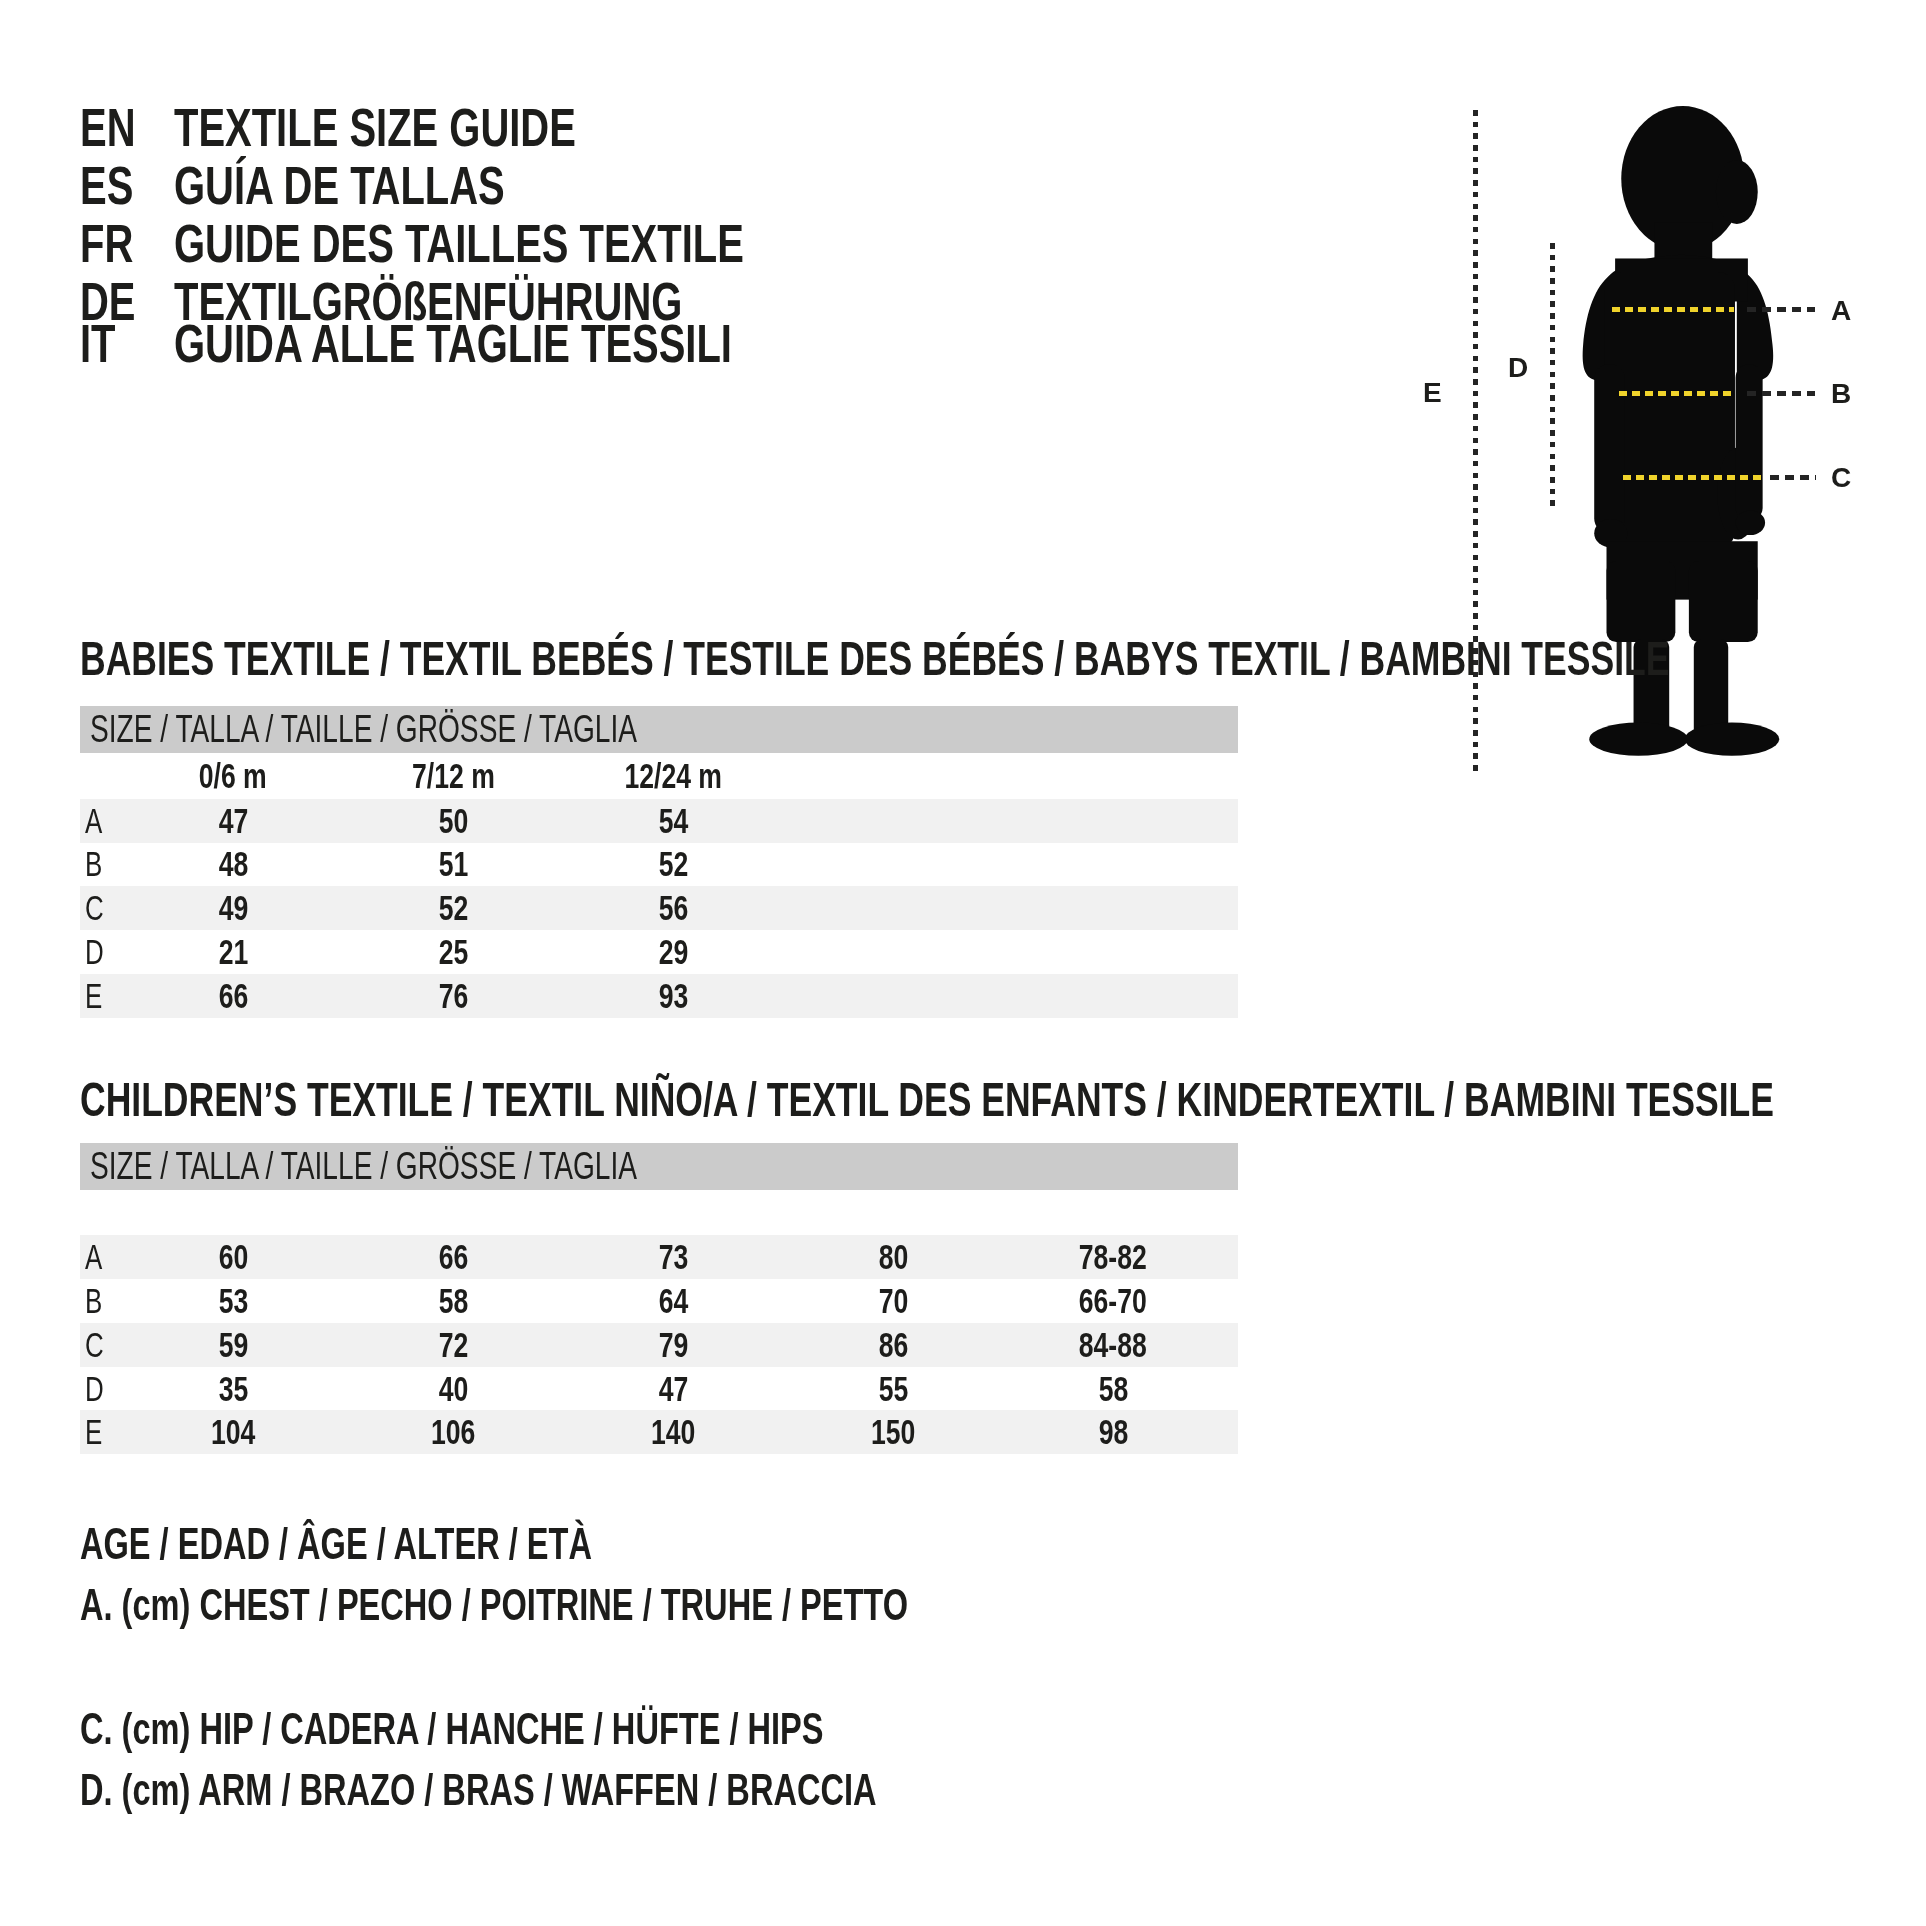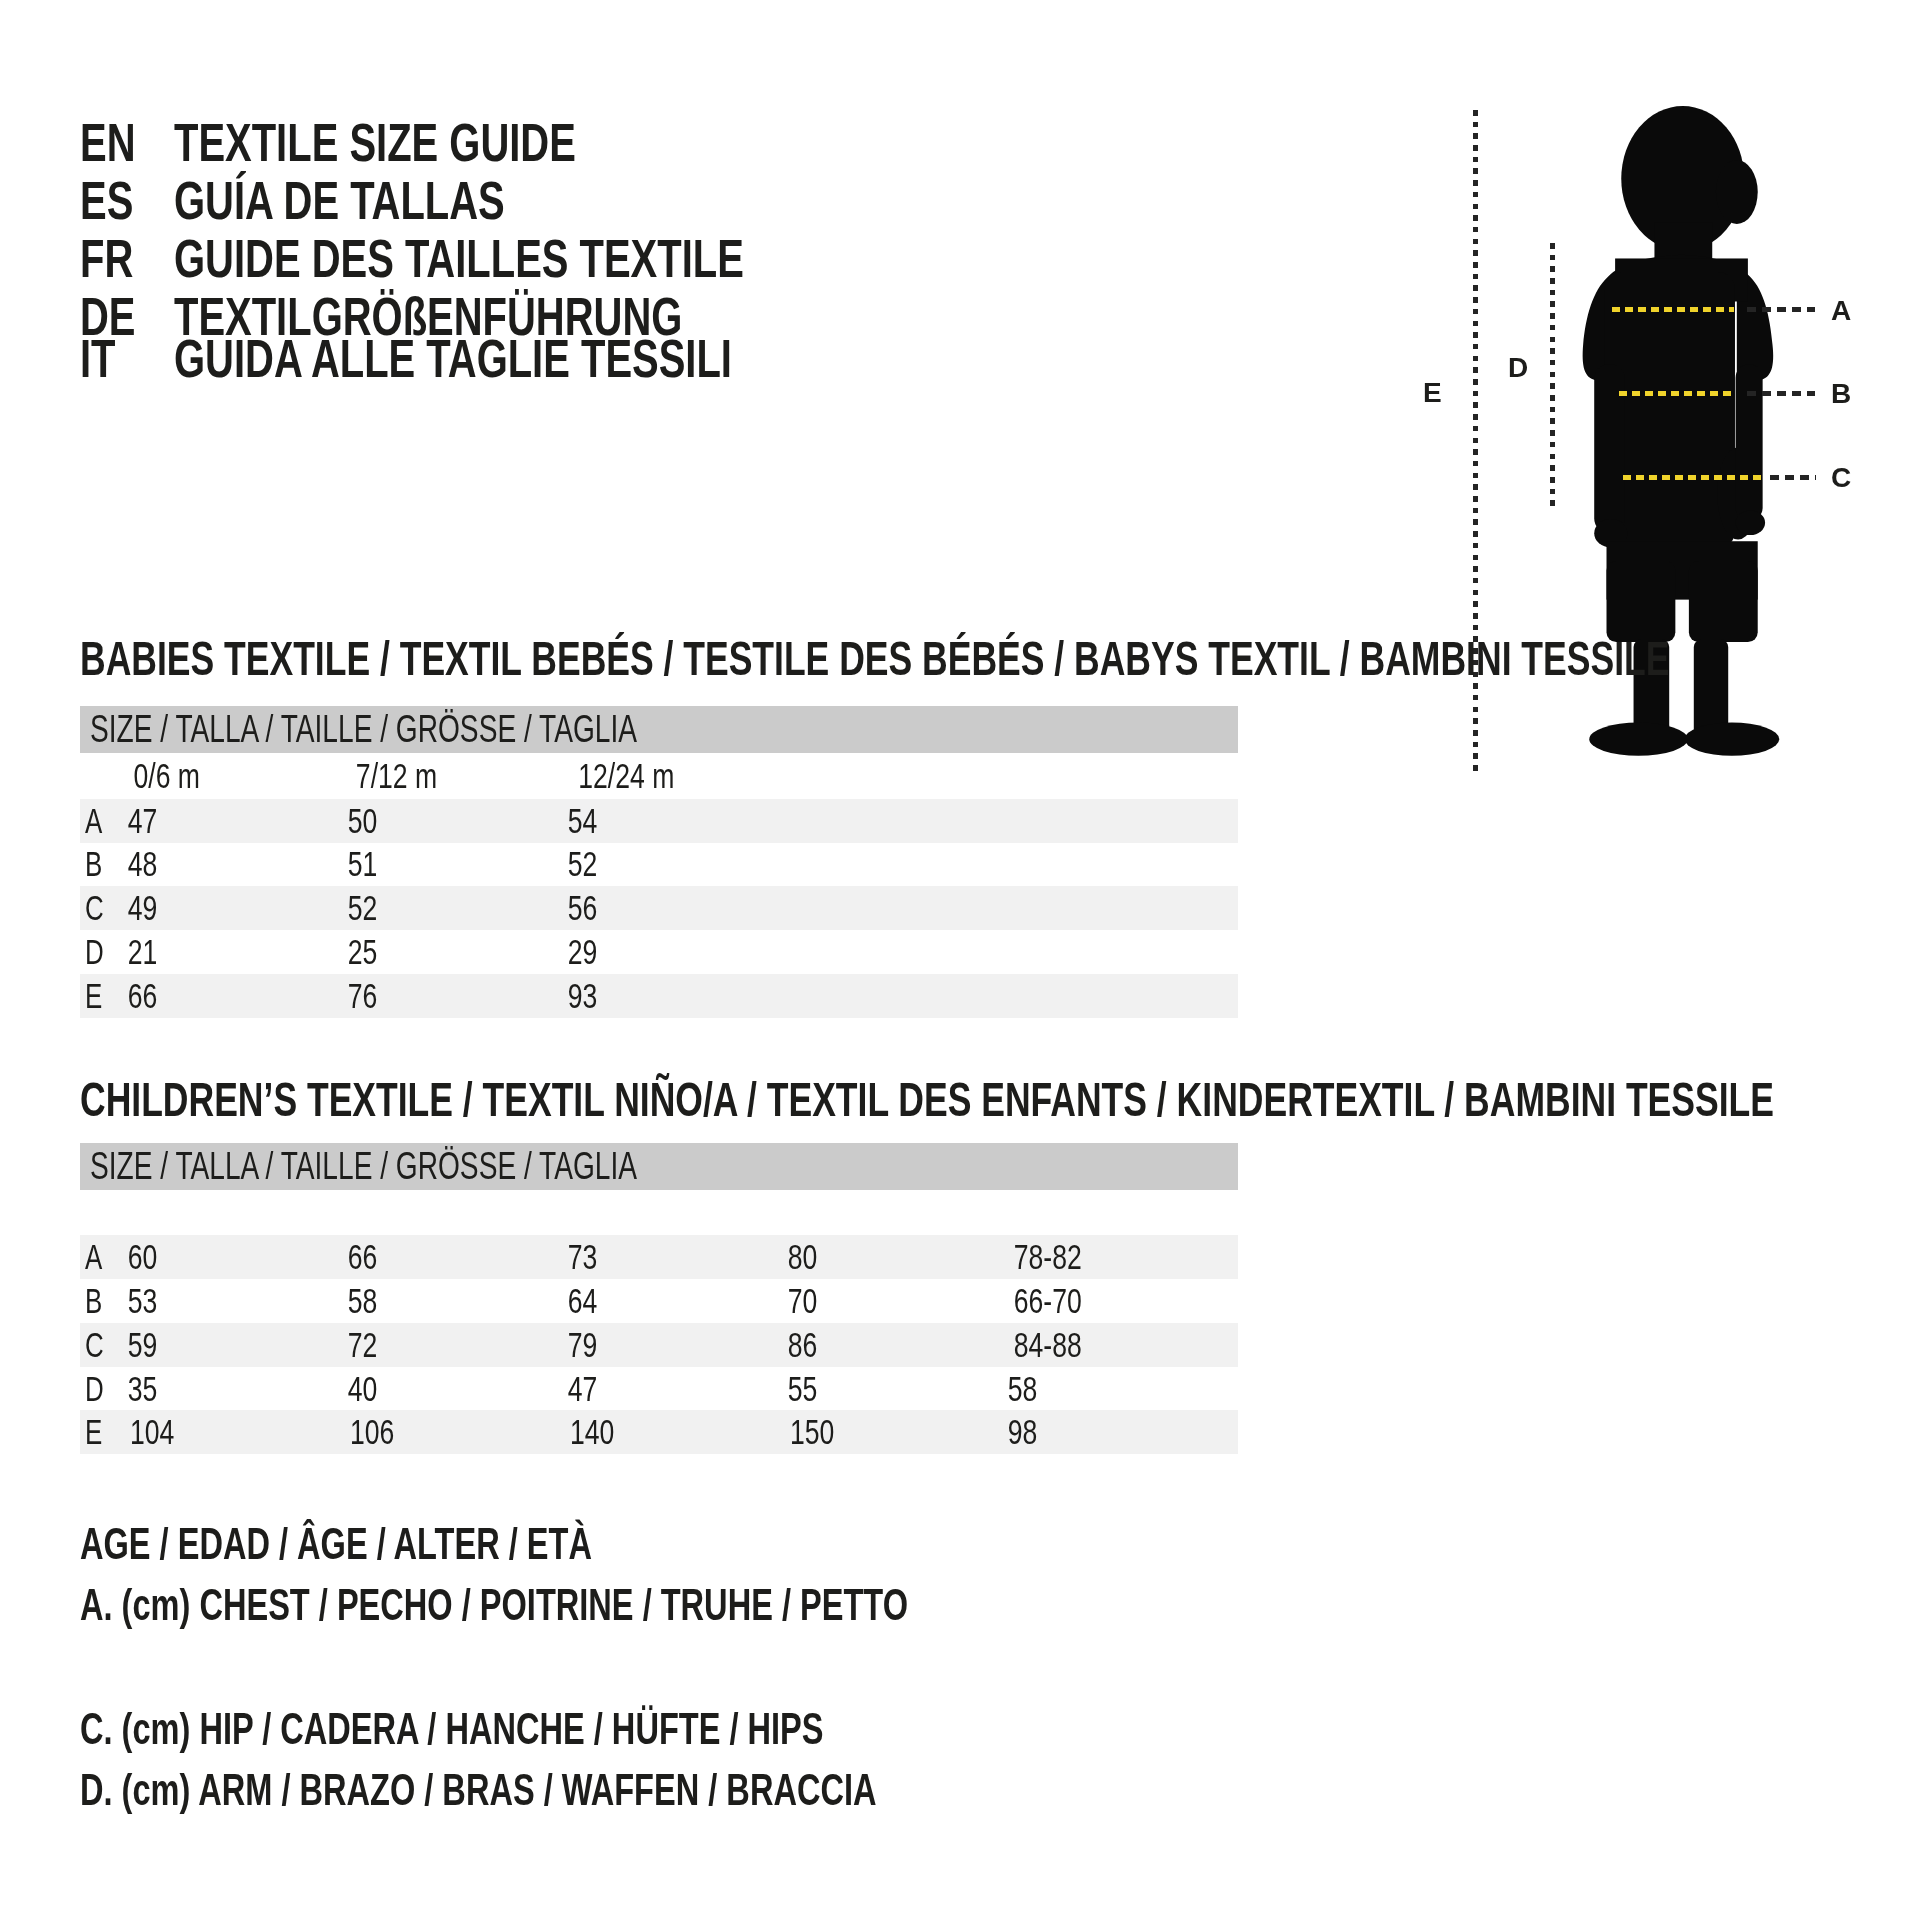--- a/index.html
+++ b/index.html
@@ -6,40 +6,40 @@
   #page{
     position:relative;width:1926px;height:1926px;background:#ffffff;
     font-family:"Liberation Sans",sans-serif;color:#1d1d1b;overflow:hidden;
   }
   .abs{position:absolute;}
   
   .cnd{display:inline-block;transform:scaleX(.74);transform-origin:0 50%;white-space:nowrap;}
   .cndc{display:inline-block;transform:scaleX(.76);transform-origin:50% 50%;white-space:nowrap;}
 
   
-  .lang-row{position:absolute;left:80px;height:57px;display:flex;align-items:flex-end;margin-top:20px;}
+  .lang-row{position:absolute;left:80px;height:57px;display:flex;align-items:flex-start;}
   .lang-code{width:94px;font-size:54px;font-weight:700;}
   .lang-title{font-size:54px;font-weight:700;}
 
   
   .sec-heading{position:absolute;left:80px;height:52px;display:flex;align-items:center;font-size:48px;font-weight:700;}
 
   
   .size-bar{position:absolute;left:80px;width:1158px;height:47px;background:#cbcbcb;
     display:flex;align-items:center;padding-left:10px;box-sizing:border-box;
     font-size:38px;font-weight:400;}
 
   
   .grid-row{position:absolute;left:80px;width:1158px;display:grid;align-items:center;font-size:35px;font-weight:400;}
   .cols3{grid-template-columns:43px 220px 220px 220px 1fr;}
   .cols5{grid-template-columns:43px 220px 220px 220px 220px 220px 1fr;}
   .col-head{height:46px;background:#ffffff;}
   .t-row{height:44px;}
   .stripe{background:#f1f1f1;}
-  .cell{}
+  .cell{text-align:center;font-weight:bold;}
   .rlabel{padding-left:5px;text-align:left;}
 
   
   .legend-line{position:absolute;left:80px;height:62px;display:flex;align-items:center;font-size:44px;font-weight:700;}
 
   
   .dash-y{position:absolute;height:5px;background:repeating-linear-gradient(90deg,#f0d32b 0 8px,transparent 8px 13px);}
   .dash-d{position:absolute;height:5px;background:repeating-linear-gradient(90deg,#242424 0 8.6px,transparent 8.6px 15px);}
   .dots-v{position:absolute;width:5px;background:repeating-linear-gradient(180deg,#242424 0 5.5px,transparent 5.5px 11.7px);}
   .fig-label{position:absolute;font-size:28px;font-weight:700;color:#1d1d1b;}

